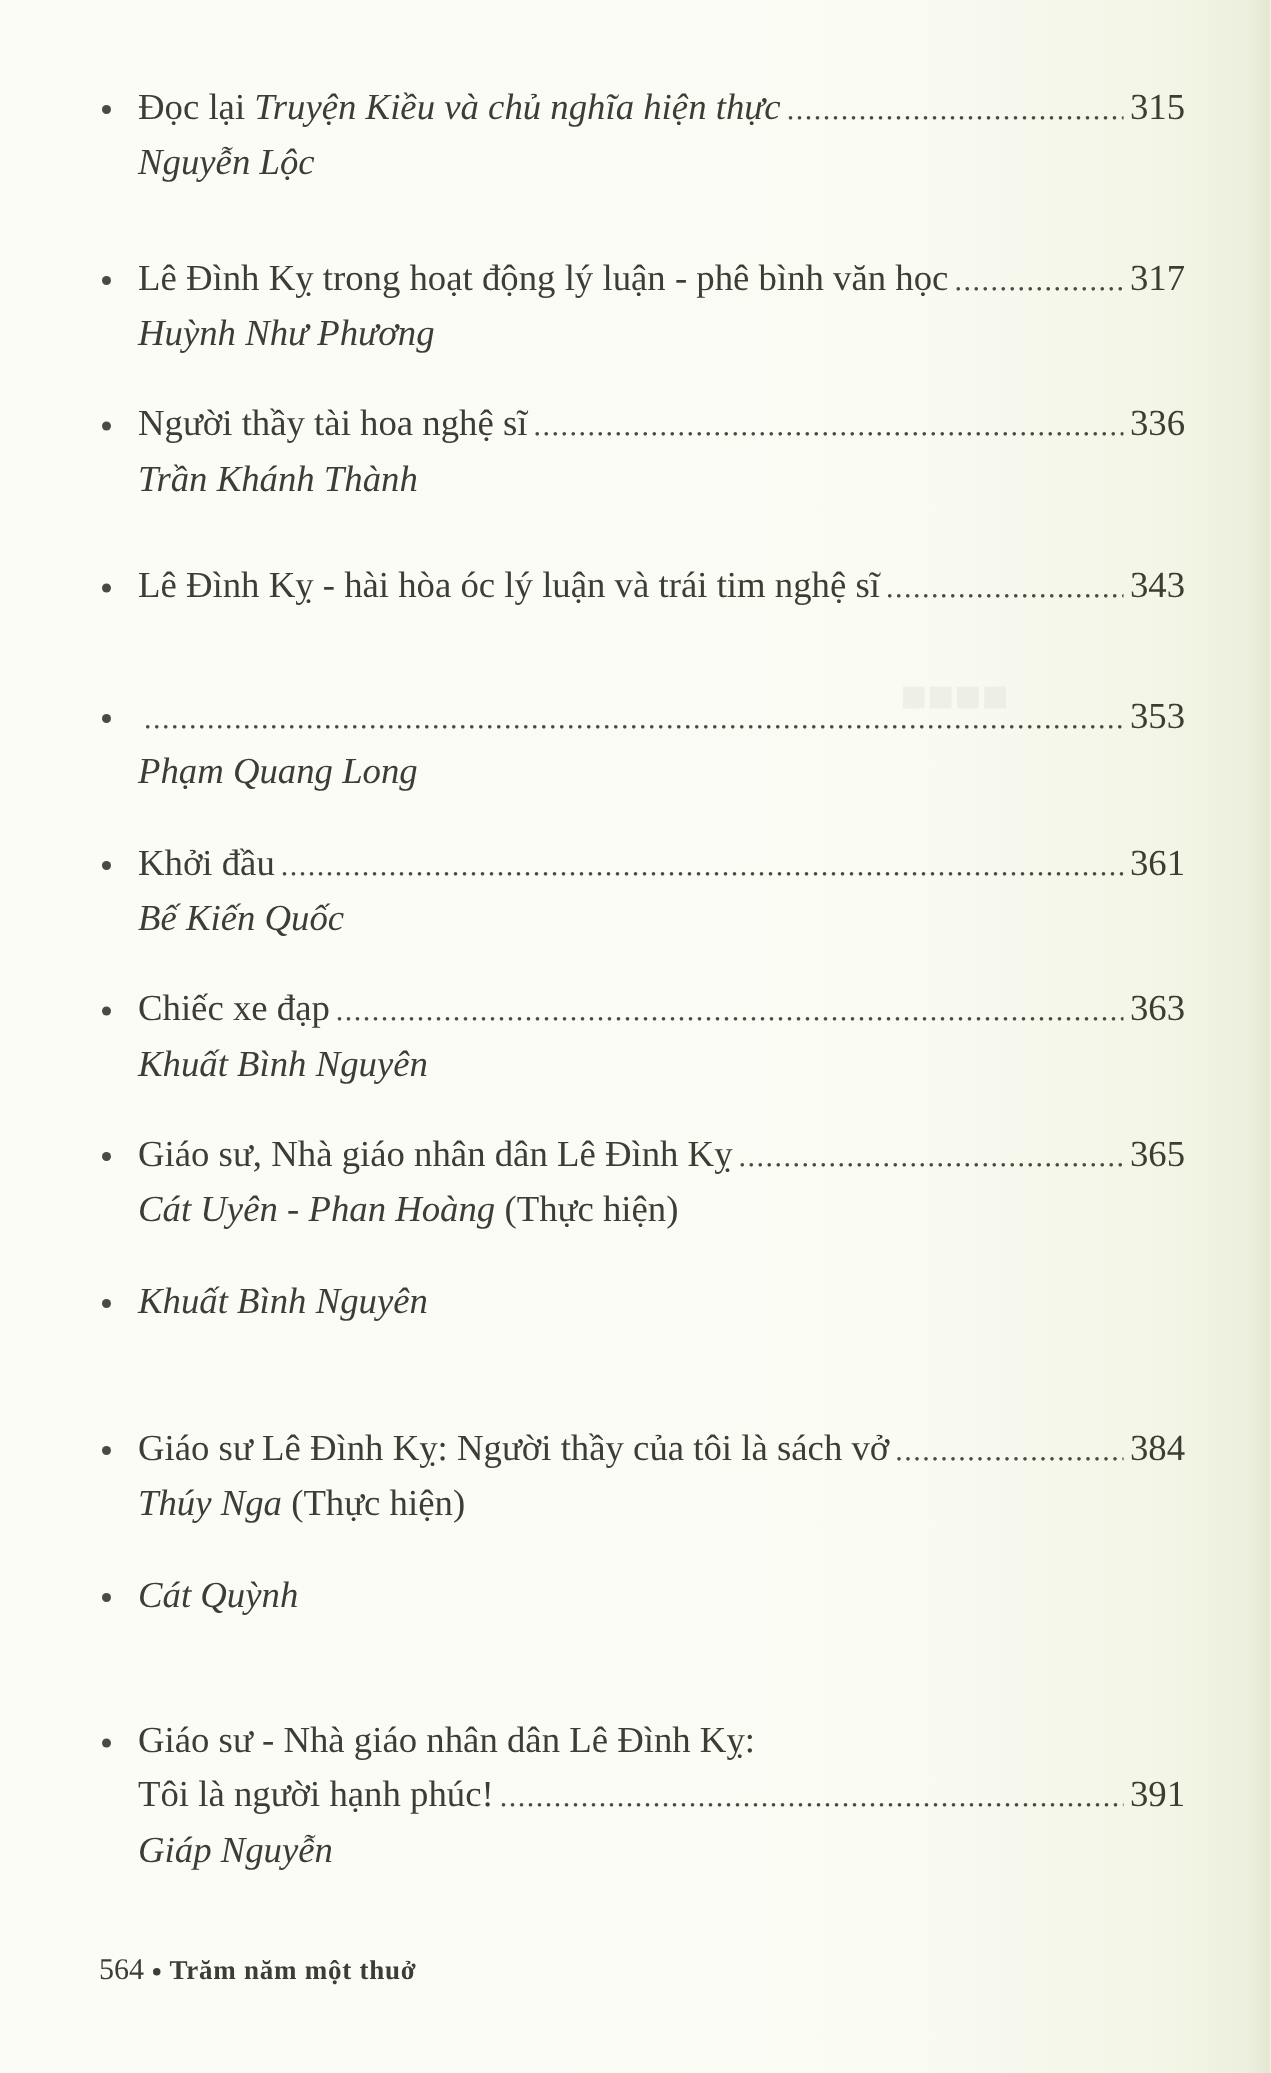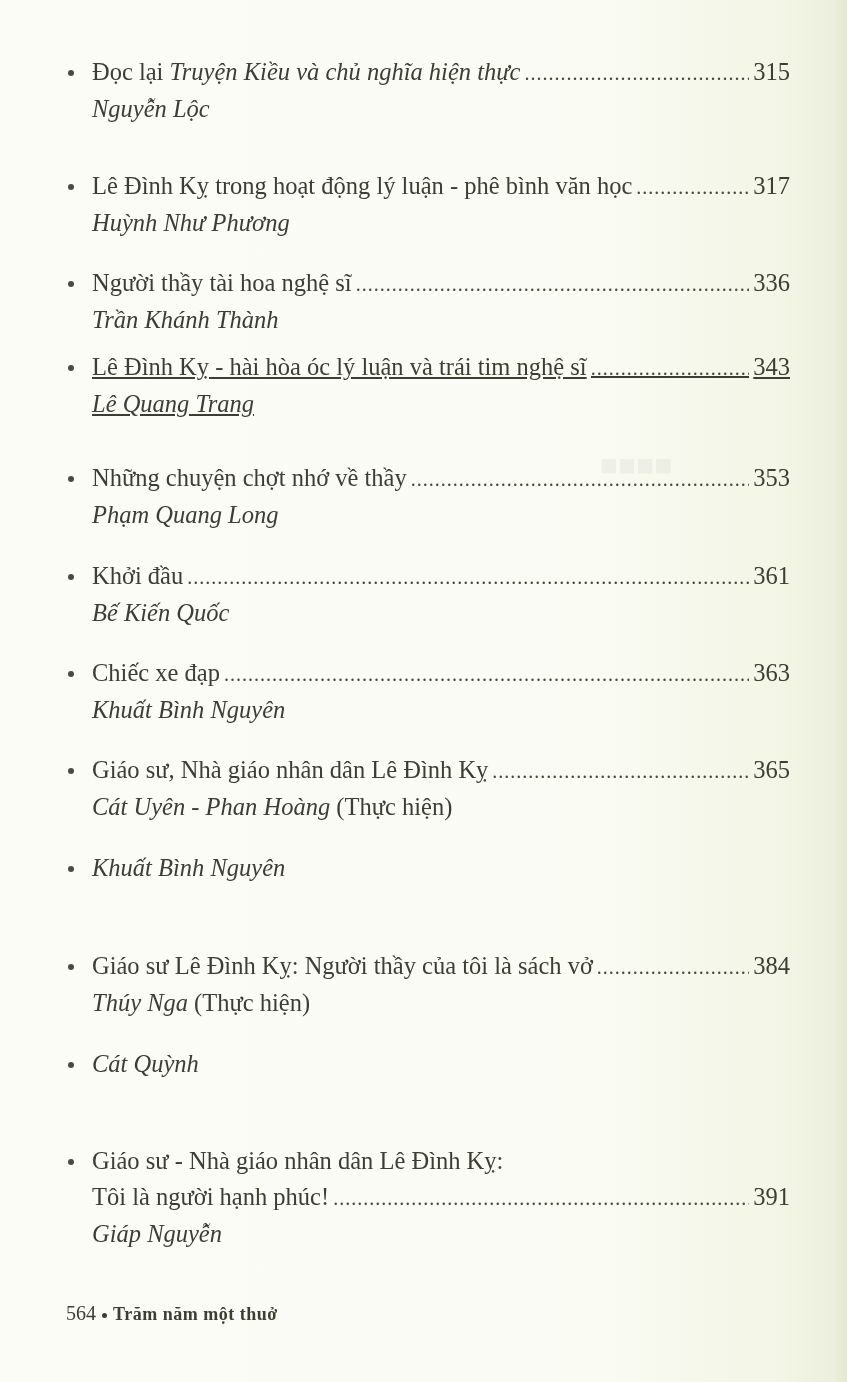--- a/index.html
+++ b/index.html
@@ -148,34 +148,32 @@
   <li class="toc-entry" style="top:265px;">
     <span class="bullet"></span>
     <div class="toc-line">
       <span class="toc-title">Người thầy tài hoa nghệ sĩ</span>
       <span class="toc-leader"></span>
       <span class="toc-page">336</span>
     </div>
     <div class="toc-author">Trần Khánh Thành</div>
   </li>
 
-  <li class="toc-entry" style="top:349px;text-decoration:underline;">
+  <li class="toc-entry" style="top:373px;">
     <span class="bullet"></span>
     <div class="toc-line">
       <span class="toc-title">Lê Đình Kỵ - hài hòa óc lý luận và trái tim nghệ sĩ</span>
       <span class="toc-leader"></span>
       <span class="toc-page">343</span>
     </div>
-    <div class="toc-author">Lê Quang Trang</div>
   </li>
 
   <li class="toc-entry" style="top:460px;">
     <span class="bullet"></span>
     <div class="toc-line">
-      <span class="toc-title">Những chuyện chợt nhớ về thầy</span>
       <span class="toc-leader"></span>
       <span class="toc-page">353</span>
     </div>
     <div class="toc-author">Phạm Quang Long</div>
   </li>
 
   <li class="toc-entry" style="top:558px;">
     <span class="bullet"></span>
     <div class="toc-line">
       <span class="toc-title">Khởi đầu</span>

